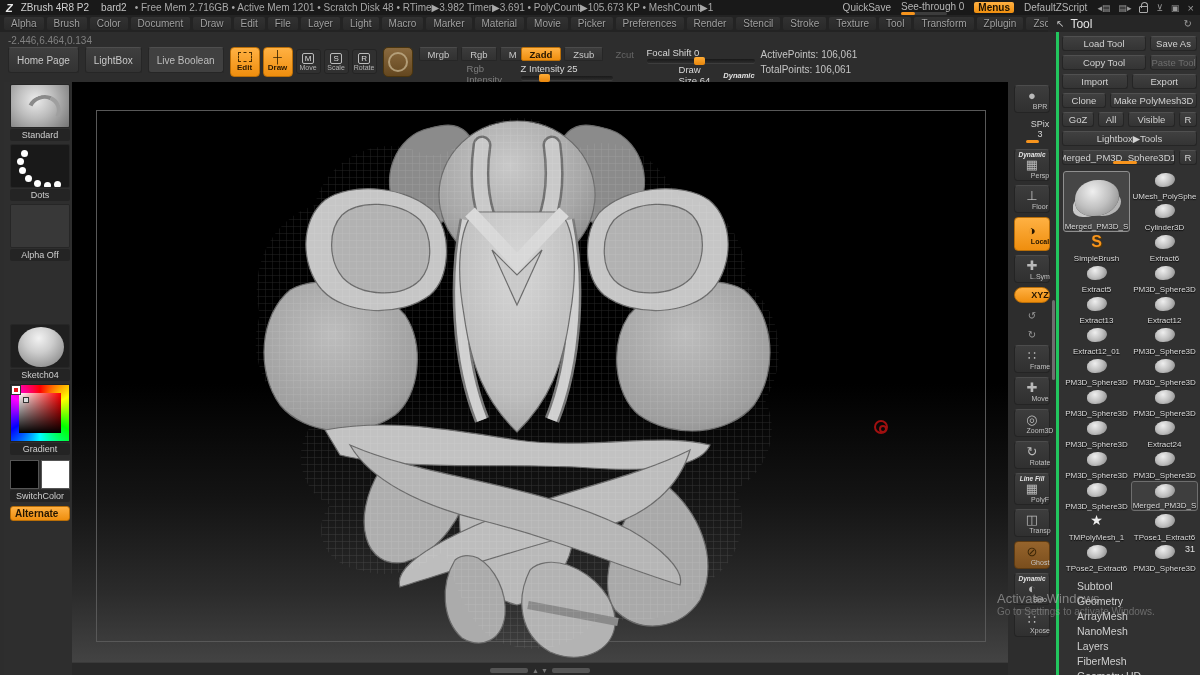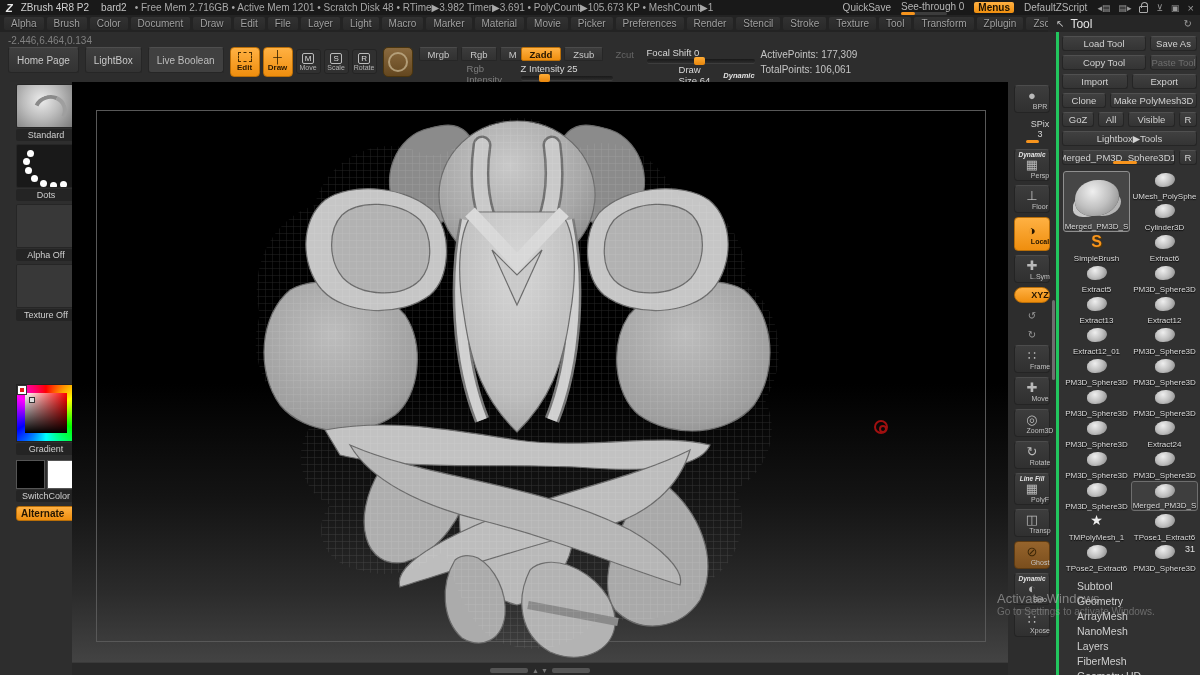--- a/index.html
+++ b/index.html
@@ -61,21 +61,21 @@
   .slabel{font-size:9.5px;color:#d8d8d8;}
   .slabel.dim{color:#7e7e7e;padding-left:48px;}
   .track{position:relative;height:4px;background:linear-gradient(#191919,#2c2c2c);border-radius:2px;box-shadow:0 1px 0 #3d3d3d;}
   .nub{position:absolute;top:-2px;width:11px;height:8px;background:linear-gradient(#ffac35,#e8860c);border-radius:2px;}
   .slgrp{display:flex;flex-direction:column;gap:1px;width:108px;}
   .dynrow{display:flex;align-items:center;gap:4px;margin-left:32px;}
   .dyn{font-size:7.5px;font-weight:bold;color:#e2e2e2;font-style:italic;}
   .points{display:flex;flex-direction:column;gap:4px;font-size:10px;color:#c4c4c4;padding-top:2px;}
 
   
-  .lefttray{position:absolute;left:10px;top:82px;width:72px;height:593px;background:#2e2e2e;}
+  .lefttray{position:absolute;left:4px;top:82px;width:72px;height:593px;background:#2e2e2e;}
   .lt-item{position:absolute;left:6px;width:60px;cursor:pointer;}
   .lt-thumb{width:60px;height:44px;background:#333;border:1px solid #262626;border-radius:2px;position:relative;overflow:hidden;}
   .lt-label{margin-top:1px;background:#242424;border-radius:2px;font-size:9px;color:#cfcfcf;text-align:center;padding:1px 0;}
   .swirl{position:absolute;inset:0;background:radial-gradient(circle at 42% 36%,#ececec,#bdbdbd 42%,#8f8f8f 78%,#747474);}
   .swirl::after{content:"";position:absolute;left:16px;top:10px;width:26px;height:24px;border:4px solid transparent;
     border-top-color:#8a8a8a;border-right-color:#9f9f9f;border-radius:50%;transform:rotate(-20deg);}
   .dotsbg{position:absolute;inset:0;background:#191919;}
   .dot{position:absolute;width:7px;height:7px;border-radius:50%;background:#fff;left:10px;top:5px;
     box-shadow:-4px 8px 0 #fff,-2px 17px 0 #fff,4px 25px 0 #fff,13px 30px 0 #fff,23px 32px 0 #fff,33px 31px 0 #fff;}
   .blank{position:absolute;inset:0;background:#383838;}
@@ -278,21 +278,21 @@
         </div>
       <div class="dynrow">
         <span class="slabel">Draw Size 64</span>
         <span class="dyn">Dynamic</span>
       </div>
       <div class="track">
           <span class="nub" style="left:22%;"></span>
         </div>
     </div>
     <div class="points">
-      <span>ActivePoints: 177,309</span>
+      <span>ActivePoints: 106,061</span>
       <span>TotalPoints: 106,061</span>
     </div>
   </div>
 
   <div class="lefttray">
     <div class="lt-item" style="top:2px;">
       <div class="lt-thumb">
           <div class="swirl"></div>
         </div>
       <div class="lt-label">Standard</div>
@@ -303,25 +303,25 @@
         </div>
       <div class="lt-label">Alpha Off</div>
     </div>
     <div class="lt-item" style="top:62px;">
       <div class="lt-thumb">
           <div class="dotsbg"></div>
           <div class="dot"></div>
         </div>
       <div class="lt-label">Dots</div>
     </div>
-    <div class="lt-item" style="top:182px;">
+    <div class="lt-item" style="top:242px;">
       <div class="lt-thumb">
-          <div class="blank"></div>
-        </div>
-      <div class="lt-label">Texture Off</div>
+          <div class="sphere"></div>
+        </div>
+      <div class="lt-label">Sketch04</div>
     </div>
     <div class="lt-item" style="top:302px;">
       <div class="gradpick">
         <div class="sv"></div>
         <div class="sel"></div>
         <div class="sel2"></div>
       </div>
       <div class="lt-label">Gradient</div>
     </div>
     <div class="lt-item" style="top:378px;">

